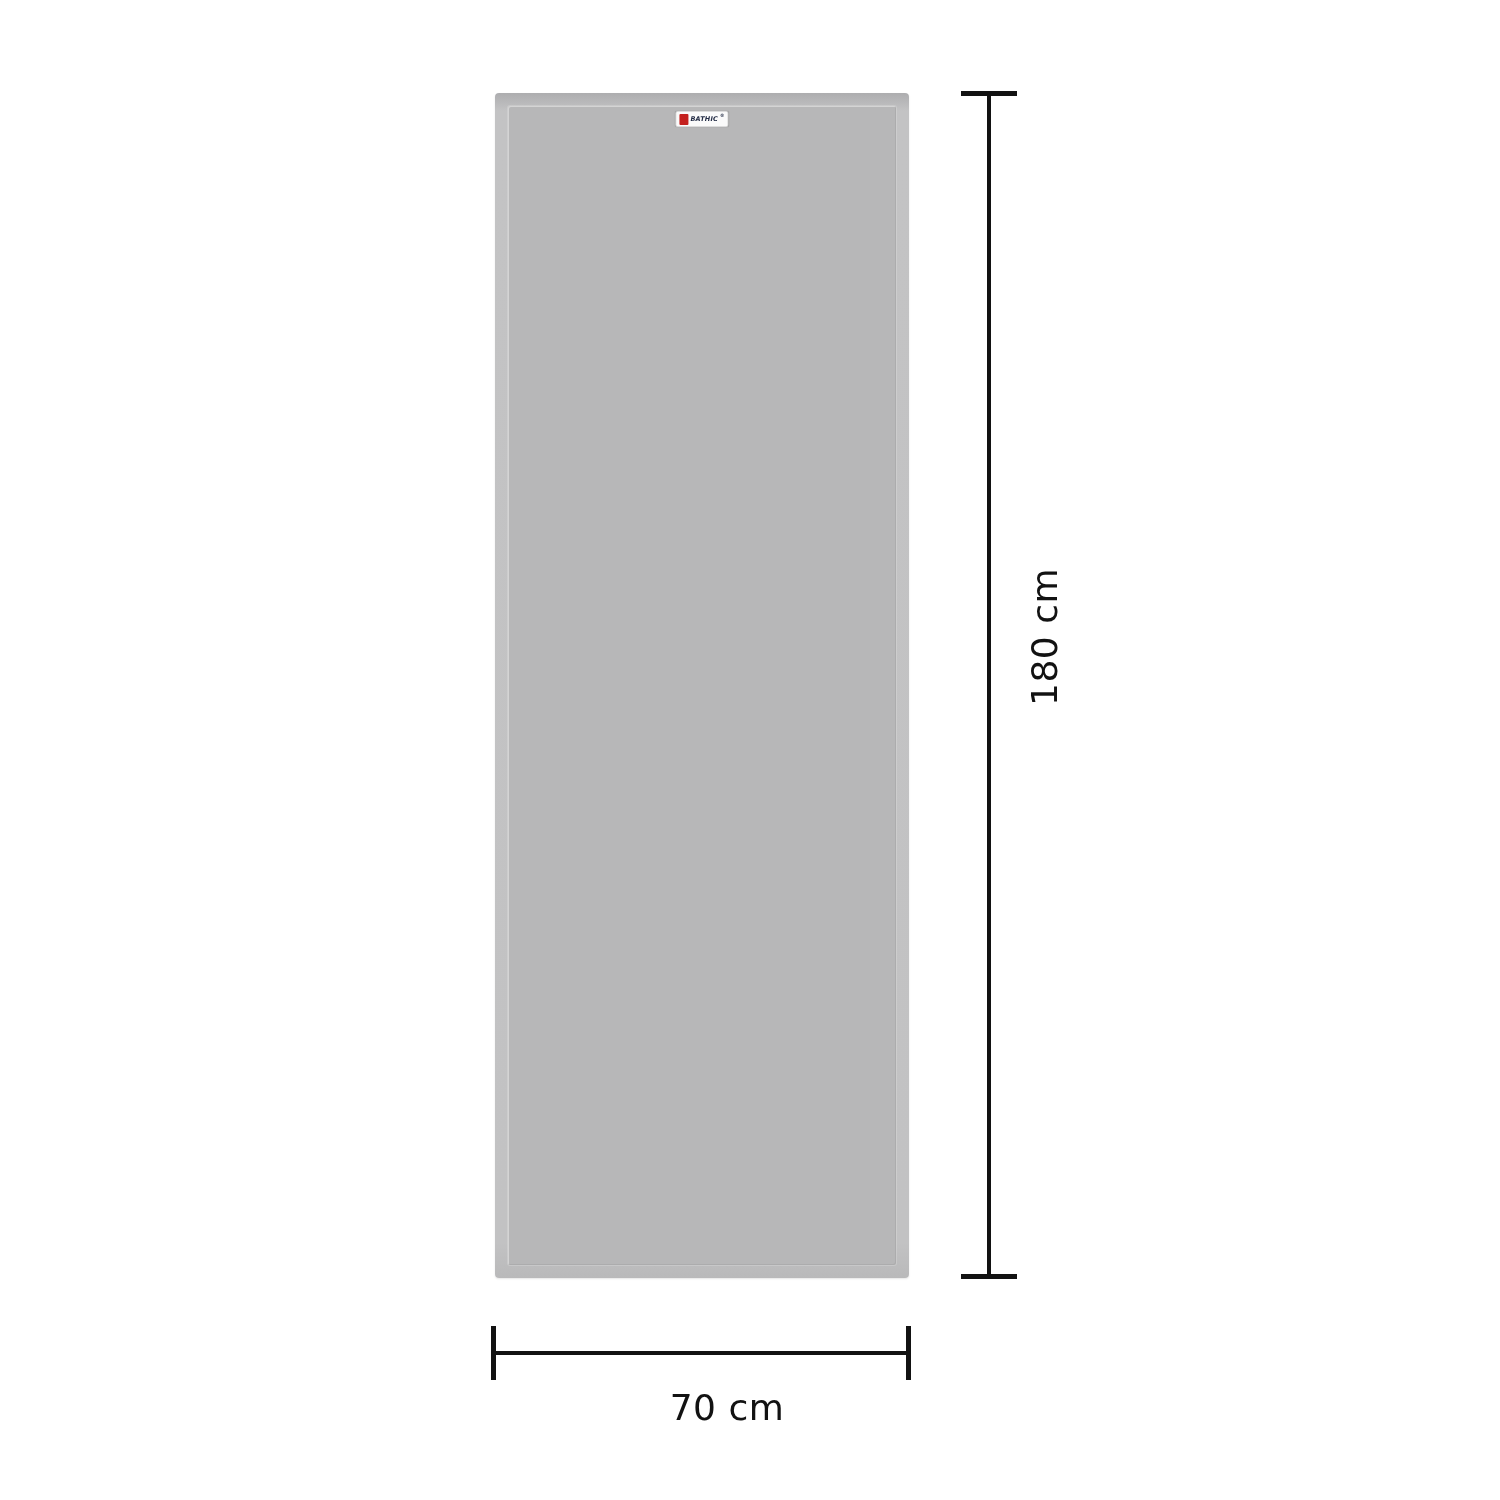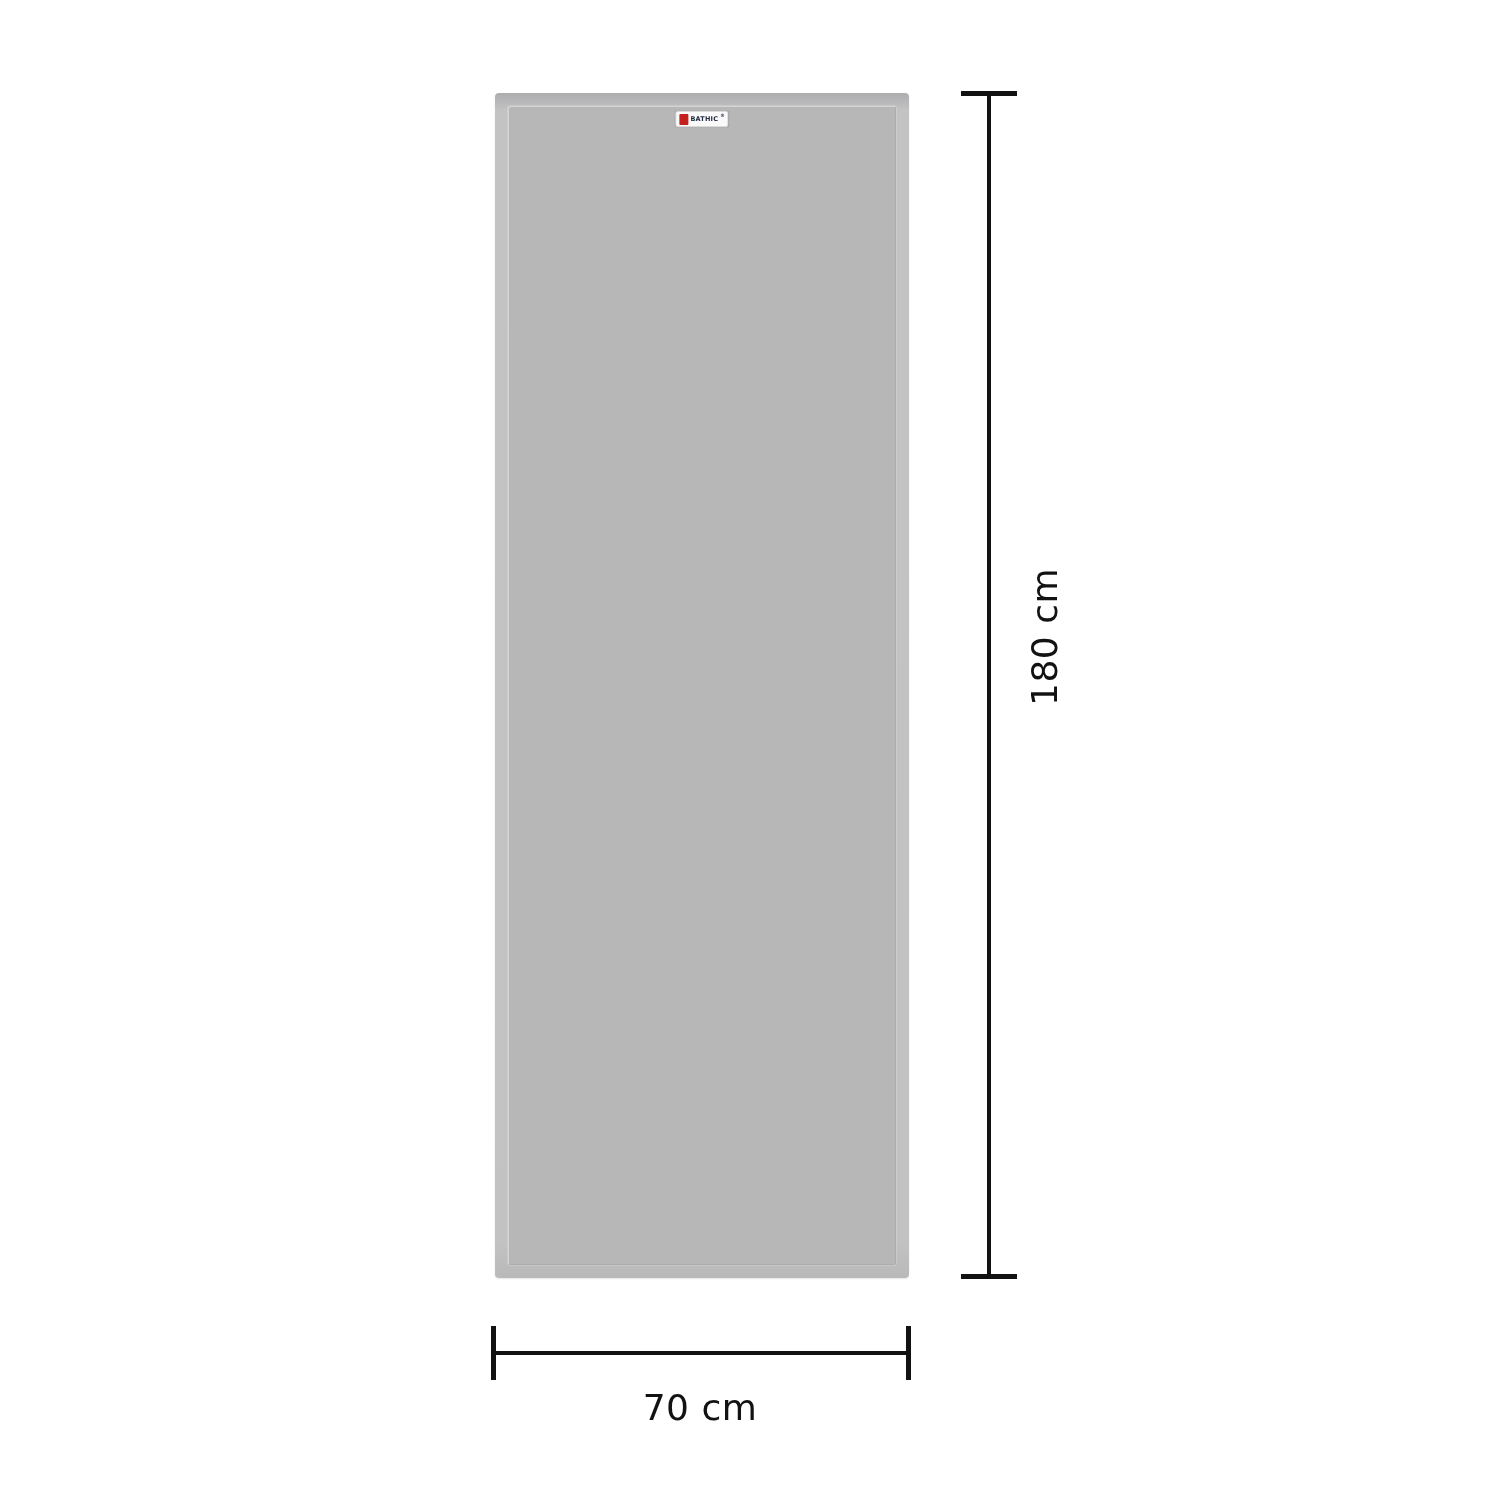--- a/index.html
+++ b/index.html
@@ -55,20 +55,21 @@
     border-radius: 1px;
     flex: 0 0 auto;
   }
   .brand-name {
     font-size: 6.5px;
     font-weight: bold;
     line-height: 1;
     color: #232c45;
     letter-spacing: 0.2px;
     white-space: nowrap;
+    font-style: italic;
   }
   .brand-reg {
     font-size: 4.5px;
     font-weight: bold;
     color: #232c45;
     line-height: 1;
     position: relative;
     top: -3px;
   }
 
@@ -86,21 +87,21 @@
     font-size: 36px;
     color: #121212;
     white-space: nowrap;
     letter-spacing: 0.5px;
   }
   .height-label {
     left: 1044px; top: 637px;
     transform: translate(-50%, -50%) rotate(-90deg);
   }
   .width-label {
-    left: 700px; top: 1407px;
+    left: 727px; top: 1407px;
     transform: translate(-50%, -50%);
   }
 </style>
 </head>
 <body>
 
 <div class="canvas">
 
   <div class="door">
     <div class="door-inner"></div>

